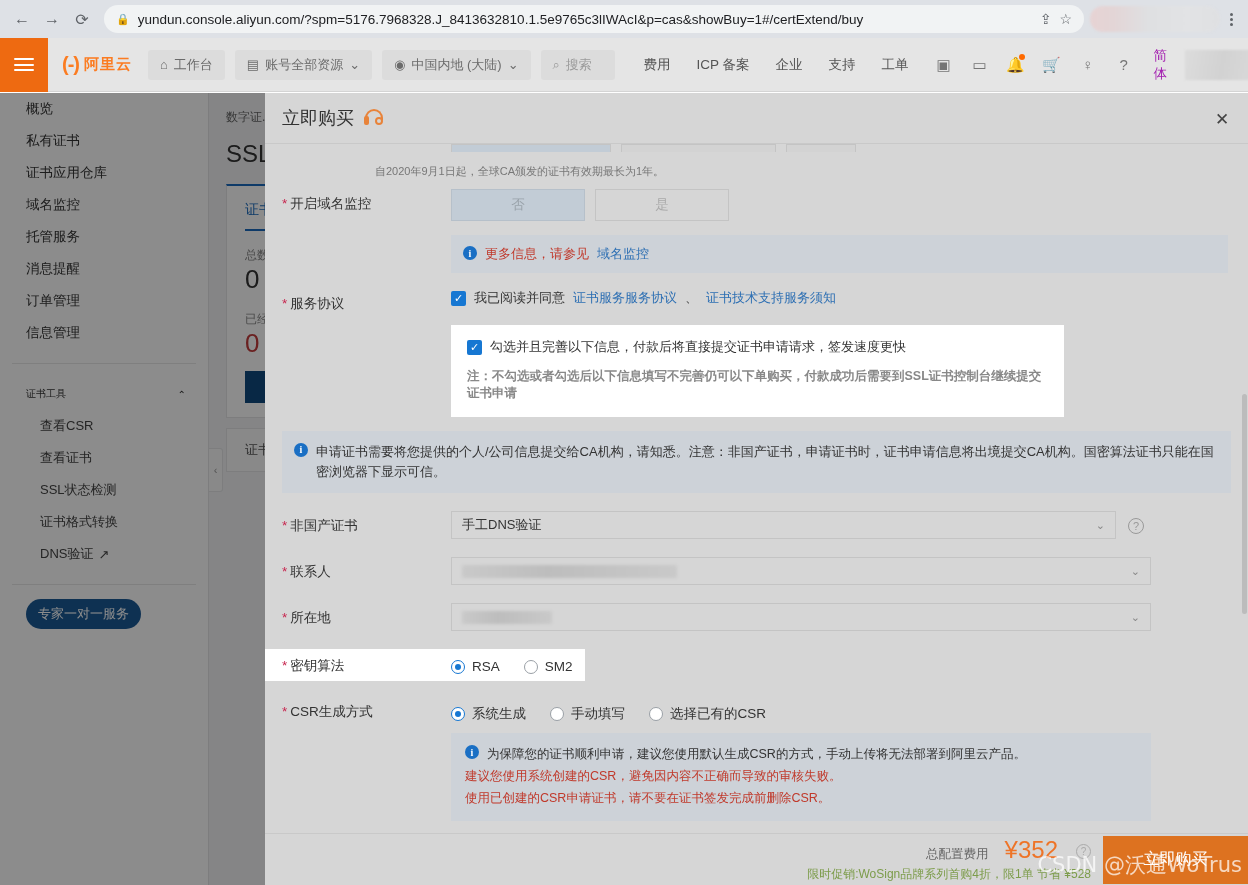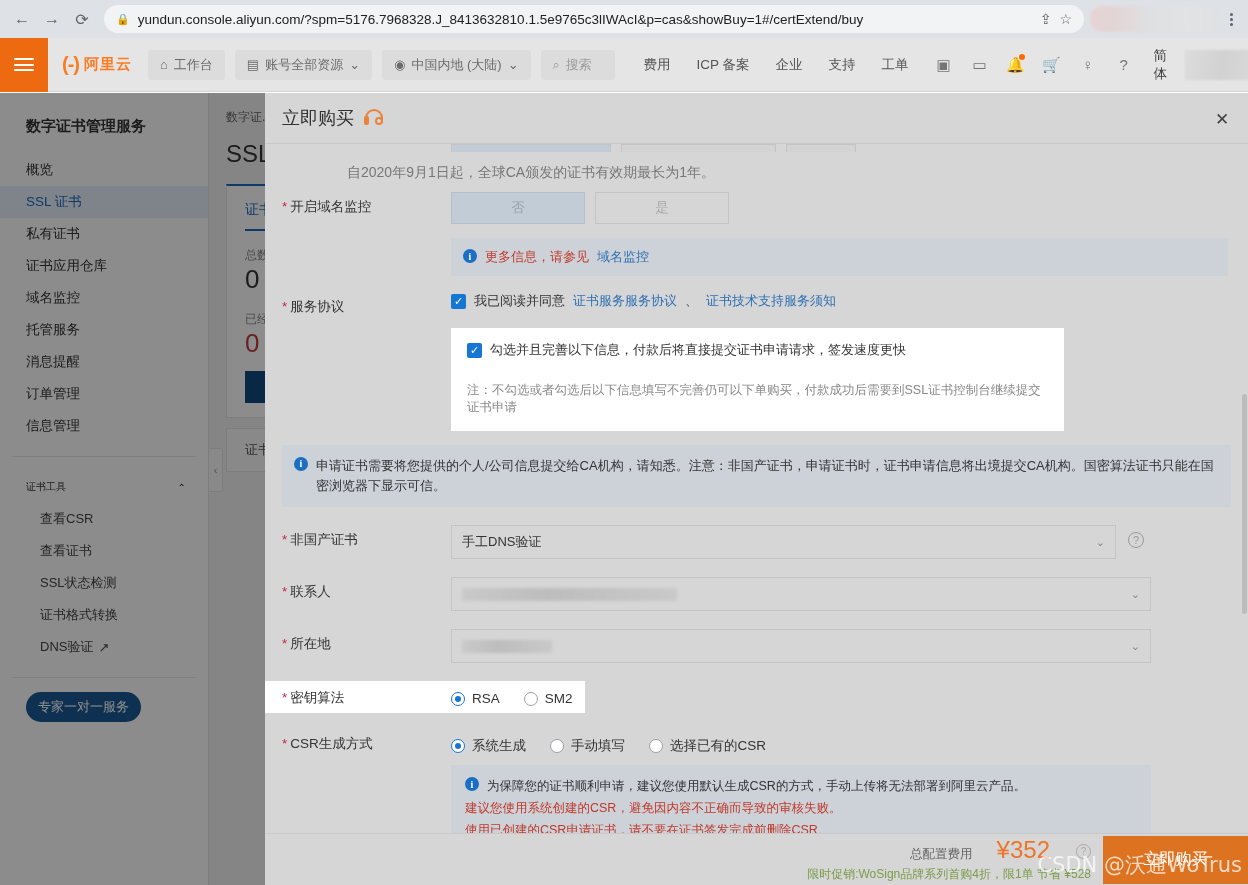--- a/index.html
+++ b/index.html
@@ -77,21 +77,21 @@
   }
   .nav-icons { display: flex; align-items: center; gap: 0; margin-left: 4px;}
   .nav-icons .ic {
     width: 36px; height: 30px; display: flex; align-items: center; justify-content: center;
     color: #757575; font-size: 15px; position: relative;
   }
   .dot-badge {
     position: absolute; top: 4px; right: 9px;
     width: 6px; height: 6px; border-radius: 50%; background: #ff6a00;
   }
-  .lang { font-size: 13.5px; color: #404040; padding: 0 12px; }
+  .lang { font-size: 13.5px; color: #a21caf; padding: 0 12px; }
   .acct-blur {
     width: 74px; height: 30px; margin-left: 6px; flex:none;
     background: linear-gradient(100deg,#dcdcdc,#d2d2d2,#dadada);
     filter: blur(1px);
   }
 
   
   .page {
     position: absolute; left: 0; top: 93px; width: 1248px; height: 792px;
     background: #f2f3f5;
@@ -194,21 +194,21 @@
     display: flex; gap: 10px; padding: 0 0 0 186px; height: 8px; overflow: hidden;
   }
   .cut-row .cut {
     height: 30px; border:1px solid #c4c4c4; border-bottom:none; background:#cfd6dd;
   }
   .cut-row .cut.w1 { width: 160px; background:#c2ccd6;}
   .cut-row .cut.w2 { width: 155px; background:#d3d3d3;}
   .cut-row .cut.w3 { width: 70px; background:#d3d3d3;}
 
   .hint-line {
-    font-size: 14px; color: #777; padding: 12px 0 10px 82px;
+    font-size: 11px; color: #777; padding: 12px 0 10px 110px;
   }
   .frm-row { display: flex; padding: 0 0 0 0; }
   .frm-label {
     width: 186px; flex: none; text-align: left; padding-left: 17px;
     font-size: 13.5px; color: #333; padding-top: 6px;
   }
   .req { color: #c7254e; margin-right: 3px; }
   .frm-field { flex: 1; padding-right: 20px; }
 
   .seg { display:flex; gap: 10px; }
@@ -236,29 +236,29 @@
     color: #fff; font-size: 11px; line-height: 1;
   }
   .agree-row { display:flex; align-items:center; gap:8px; font-size: 13px; color:#333; }
   .agree-link { color: #2d6fb3; }
 
   .white-box {
     margin-top: 18px; background: #fff; padding: 13px 16px 15px 16px;
     width: 613px;
   }
   .white-box .l1 { display:flex; align-items:center; gap:8px; font-size: 13px; color:#333; }
-  .white-box .l2 { font-size: 12.5px; color: #888; margin-top: 23px; }
+  .white-box .l2 { font-size: 12.5px; color: #888; margin-top: 12px; font-weight: bold; }
 
   .notice {
     margin: 14px 17px 0 17px; background: #cdd2d8; padding: 11px 12px;
     display: flex; gap: 8px; font-size: 13px; color: #333; line-height: 1.55;
   }
 
   .select-box {
-    height: 34px; border: 1px solid #c4c4c4; background: #d6d6d6;
+    height: 28px; border: 1px solid #c4c4c4; background: #d6d6d6;
     display: flex; align-items: center; padding: 0 10px;
     font-size: 13px; color: #333; position: relative;
   }
   .select-box .caret { position:absolute; right: 10px; color:#888; font-size: 11px;}
   .blur-val {
     height: 13px; border-radius: 2px;
     background: linear-gradient(90deg,#c9c9c9,#bdbdbd 40%,#c9c9c9);
     filter: blur(1.4px);
   }
   .help-circle {
@@ -286,21 +286,21 @@
   }
   .csr-info .ln1 { display:flex; gap: 8px; color:#333; }
 
   
   .modal-foot {
     flex: none; height: 52px; background: #d6d6d6; border-top: 1px solid #c9c9c9;
     display: flex; align-items: center; justify-content: flex-end;
     position: relative; padding-right: 0;
   }
   .price-wrap { text-align: right; padding-right: 12px; }
-  .price-line1 { display:flex; align-items:baseline; justify-content:flex-end; gap:24px;}
+  .price-line1 { display:flex; align-items:baseline; justify-content:flex-end; gap:16px;}
   .price-lab { font-size: 12.5px; color: #666; }
   .price-val { font-size: 24px; color: #ee7428; }
   .price-help {
     width: 15px; height: 15px; border-radius: 50%; border:1px solid #aaa; color:#aaa;
     font-size: 10px; display:inline-flex; align-items:center; justify-content:center;
     margin-left: 2px; transform: translateY(-3px);
   }
   .price-line2 { font-size: 12px; color: #7c9c4a; margin-top: 2px; }
   .cta {
     width: 145px; height: 48px; background: #dd7220; color: #fff;
@@ -387,26 +387,22 @@
     <div class="ic">🛒</div>
     <div class="ic">♀</div>
     <div class="ic">?</div>
   </div>
   <div class="lang">简体</div>
   <div class="acct-blur"></div>
 </div>
 
 <div class="page">
   <div class="sidebar">
-    <div class="sb-title">数字证书管理服务</div>
     <div class="sb-item">
         <span>概览</span>
-      </div>
-    <div class="sb-item active">
-        <span>SSL 证书</span>
       </div>
     <div class="sb-item">
         <span>私有证书</span>
       </div>
     <div class="sb-item">
         <span>证书应用仓库</span>
       </div>
     <div class="sb-item">
         <span>域名监控</span>
       </div>

